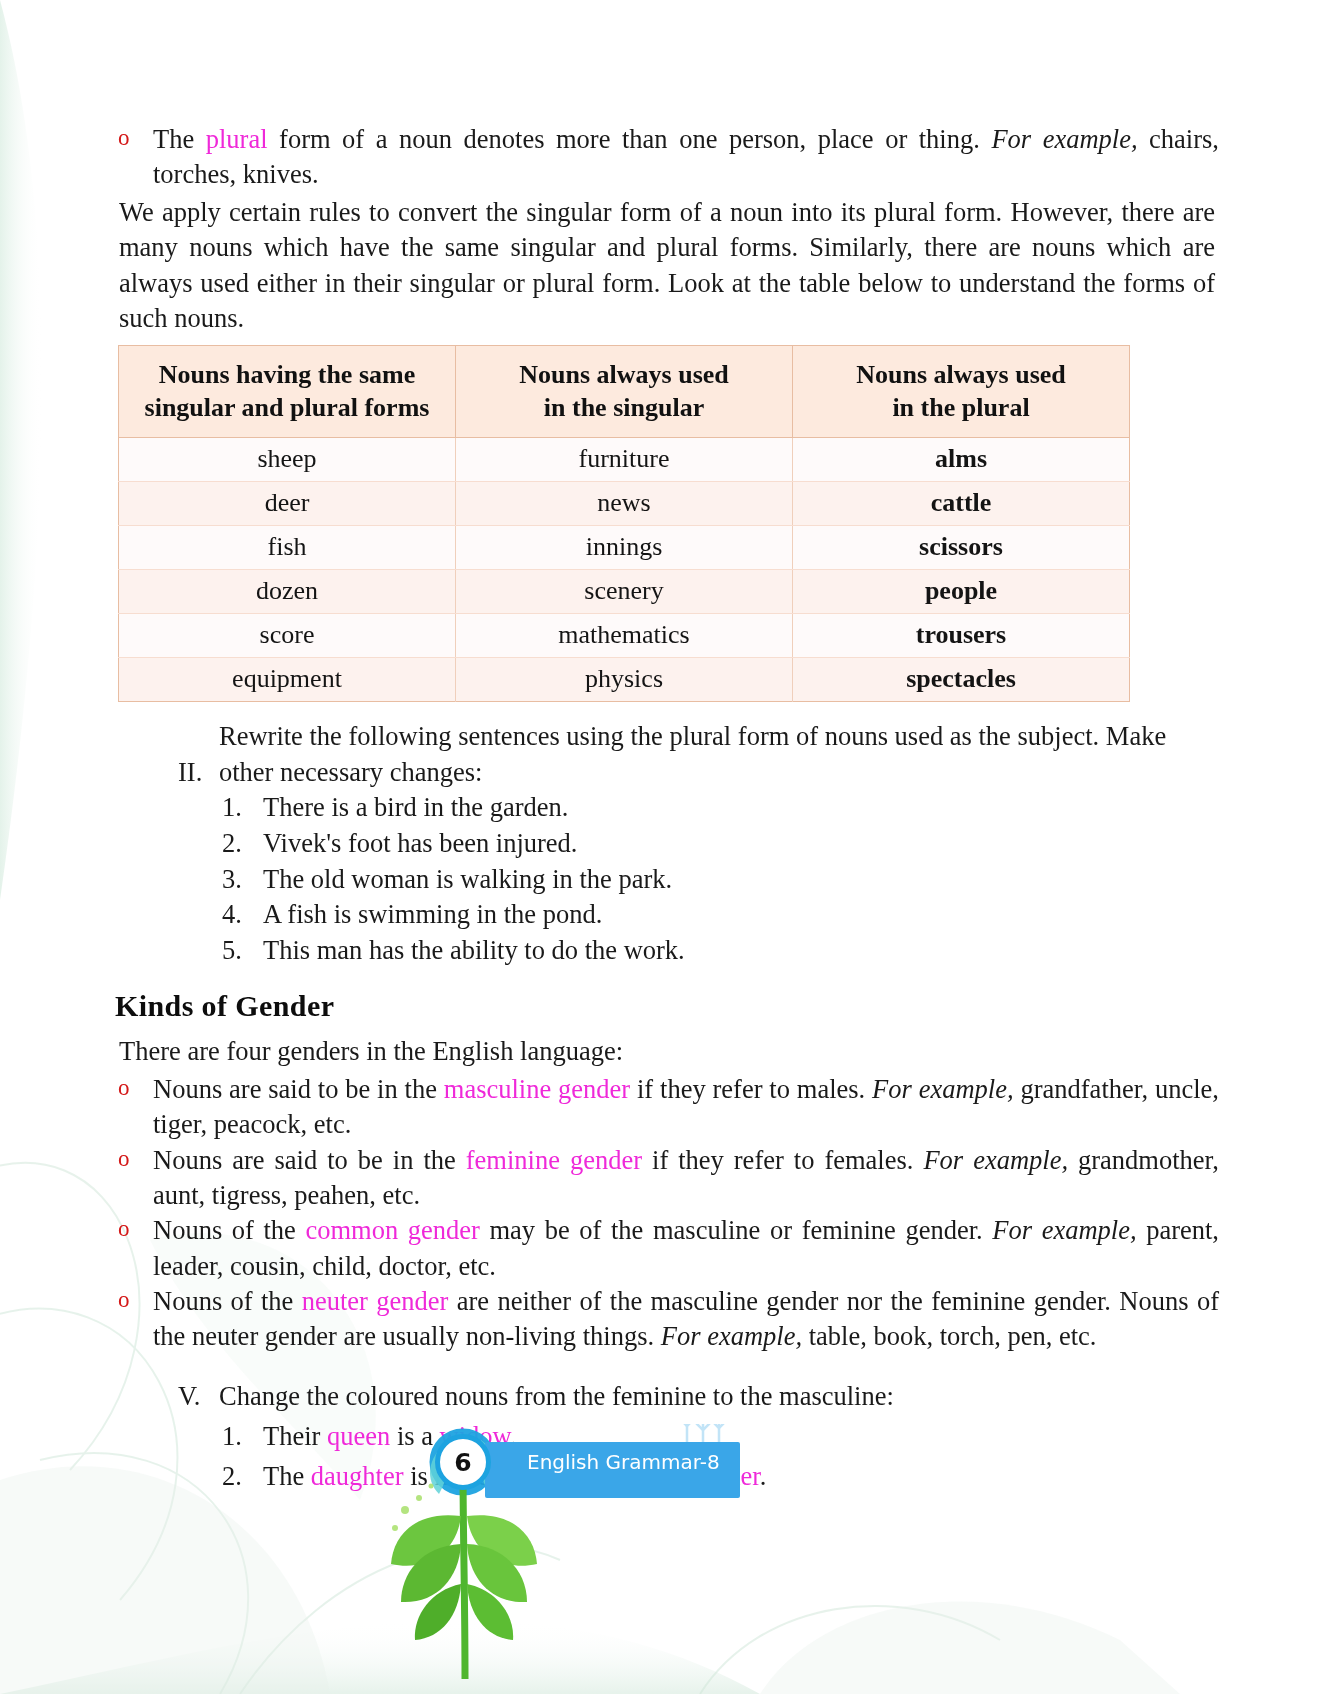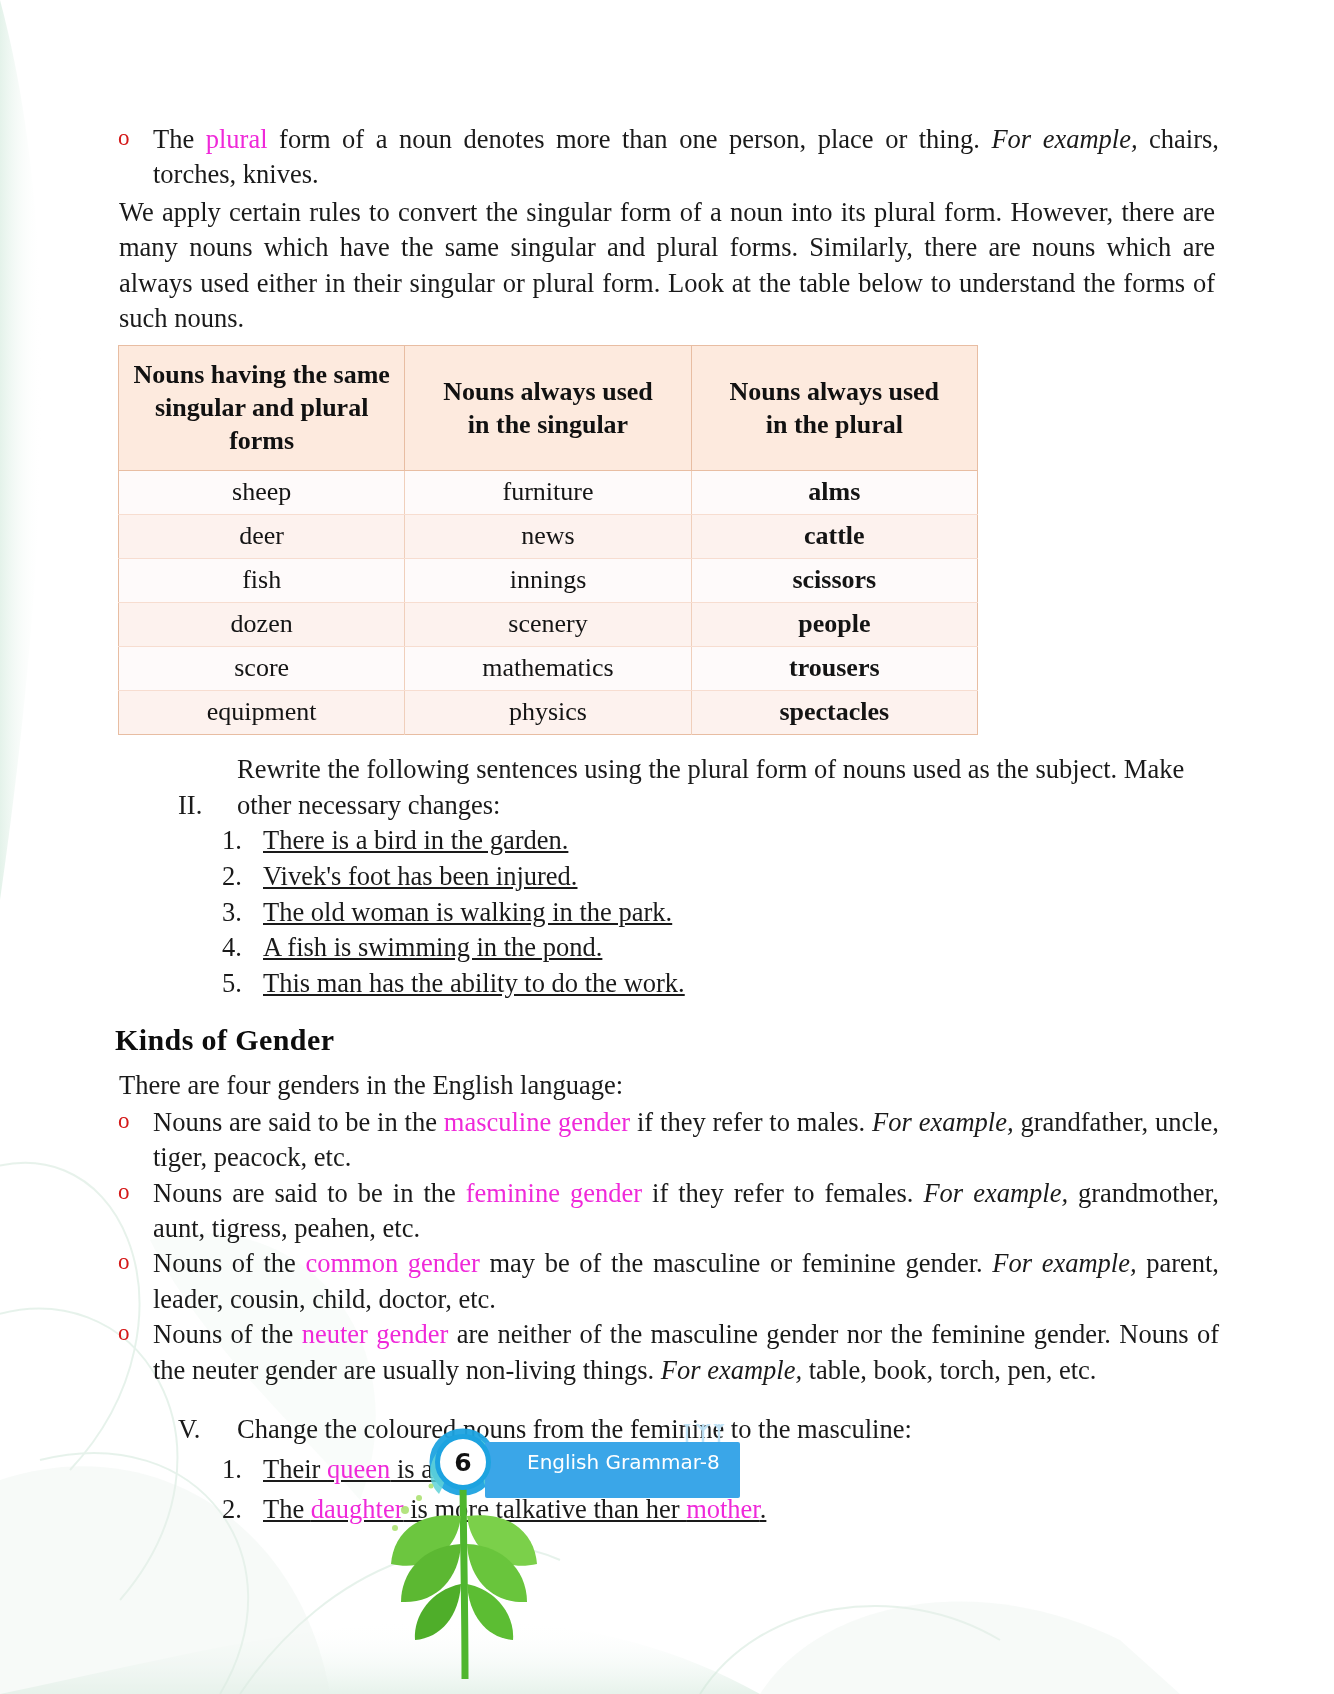--- a/index.html
+++ b/index.html
@@ -63,21 +63,21 @@
     line-height: 1.335;
     text-align: justify;
   }
 
   .hl { color: #ef29d9; }
   .hl-pink { color: #ef29d9; }
   .it { font-style: italic; }
 
   
   table.noun-table {
-    width: 860px;
+    width: 1012px;
     border-collapse: collapse;
     margin: 9px 0 0 3px;
     table-layout: fixed;
     border: 1px solid #e8bda2;
   }
   table.noun-table th {
     background: #fdeade;
     font-family: "Liberation Serif", "DejaVu Serif", serif;
     font-weight: bold;
     font-size: 26px;
@@ -111,39 +111,39 @@
     display: flex;
     align-items: flex-end;
     font-weight: normal;
     font-size: 26.5px;
     line-height: 1.34;
   }
   .ex-num {
     width: 41px;
     flex: 0 0 41px;
   }
-  .ex-title { flex: 1 1 auto; margin-left: 18px; }
+  .ex-title { flex: 1 1 auto; }
 
   .ex-list {
     margin: 0;
     padding: 0;
     list-style: none;
   }
   .ex-list li {
     display: flex;
     align-items: flex-start;
     font-size: 26.5px;
     line-height: 1.345;
     padding-left: 44px;
   }
   .ex-list li .li-num {
     width: 41px;
     flex: 0 0 41px;
   }
-  .ex-list li .li-text { flex: 1 1 auto; text-decoration: underline; }
+  .ex-list li .li-text { flex: 1 1 auto; }
 
   
   .section-heading {
     text-align: left;
     font-family: Liberation Serif, serif;
     font-weight: bold;
     font-size: 30px;
     letter-spacing: 0.4px;
     margin: 21px 0 11px 0;
     color: #0d0d0d;

